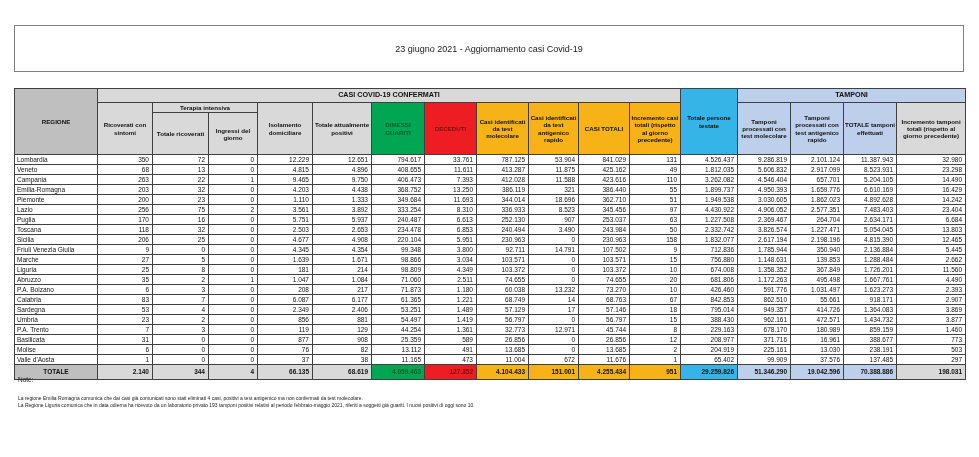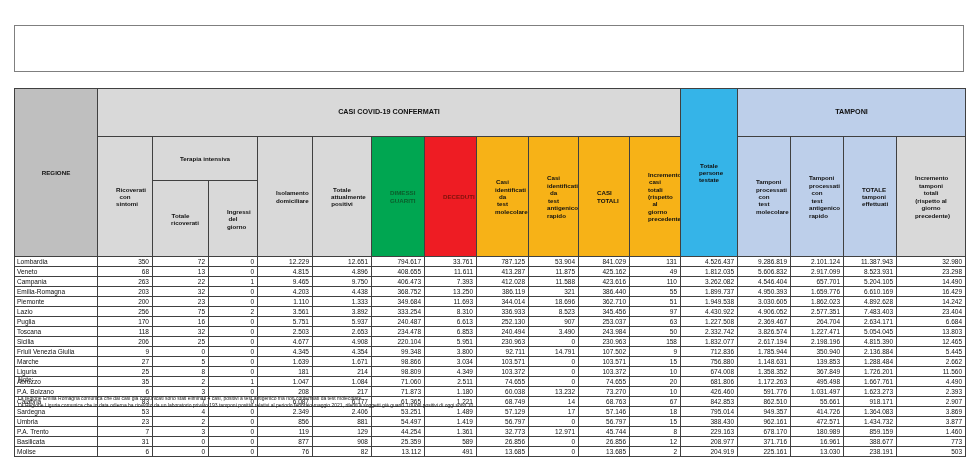--- a/index.html
+++ b/index.html
@@ -13,21 +13,21 @@
     border:1px solid #7f7f7f;background:#fff;
     display:flex;flex-direction:column;justify-content:space-evenly;align-items:center;
   }
   .title-line{font-size:9px;line-height:10px;color:#1a1a1a;}
   table{
     position:absolute;left:14px;top:88px;width:951px;
     border-collapse:collapse;table-layout:fixed;
   }
   th,td{border:1px solid #404040;overflow:hidden;}
   th{
-    font-weight:bold;font-size:6.2px;line-height:1.2;padding:18px;
+    font-weight:bold;font-size:6.2px;line-height:1.2;padding:1px;
     text-align:center;vertical-align:middle;background:var(--gray_light,#d9d9d9);color:#111;
   }
   th.band{font-size:7.2px;height:11px;}
   th.regione{background:var(--gray_dark,#bfbfbf);}
   th.green{background:var(--green,#00a651);color:var(--green_text,#0b5e2c);}
   th.red{background:var(--red,#ee1c23);color:var(--red_text,#7e120b);}
   th.yellow{background:var(--yellow,#f7b217);color:#111;}
   th.blue{background:var(--blue,#35b4e8);color:#111;}
   th.peri{background:var(--periwinkle,#bdcfea);color:#111;margin-top:48px;}
   th.graylight{background:var(--gray_light,#d9d9d9);}
@@ -46,20 +46,21 @@
   tr.totals-row td.c12,tr.totals-row td.c13,tr.totals-row td.c14{background:var(--periwinkle,#bdcfea);}
   tr.totals-row td.c15{background:var(--gray_light,#d9d9d9);}
   .notes{position:absolute;left:18px;top:376px;width:940px;}
   .notes-label{font-size:6.5px;margin-bottom:12px;color:#1a1a1a;}
   .note-line{font-size:5px;line-height:6.8px;color:#1a1a1a;}
 </style>
 </head>
 <body>
 
 <div class="title-box">
+  <div class="title-line">23 giugno 2021 - Aggiornamento casi Covid-19</div>
 </div>
 
 <table>
   <colgroup>
     <col style="width:83px">
       <col style="width:55px">
       <col style="width:56px">
       <col style="width:49px">
     <col style="width:55px">
       <col style="width:59px">

